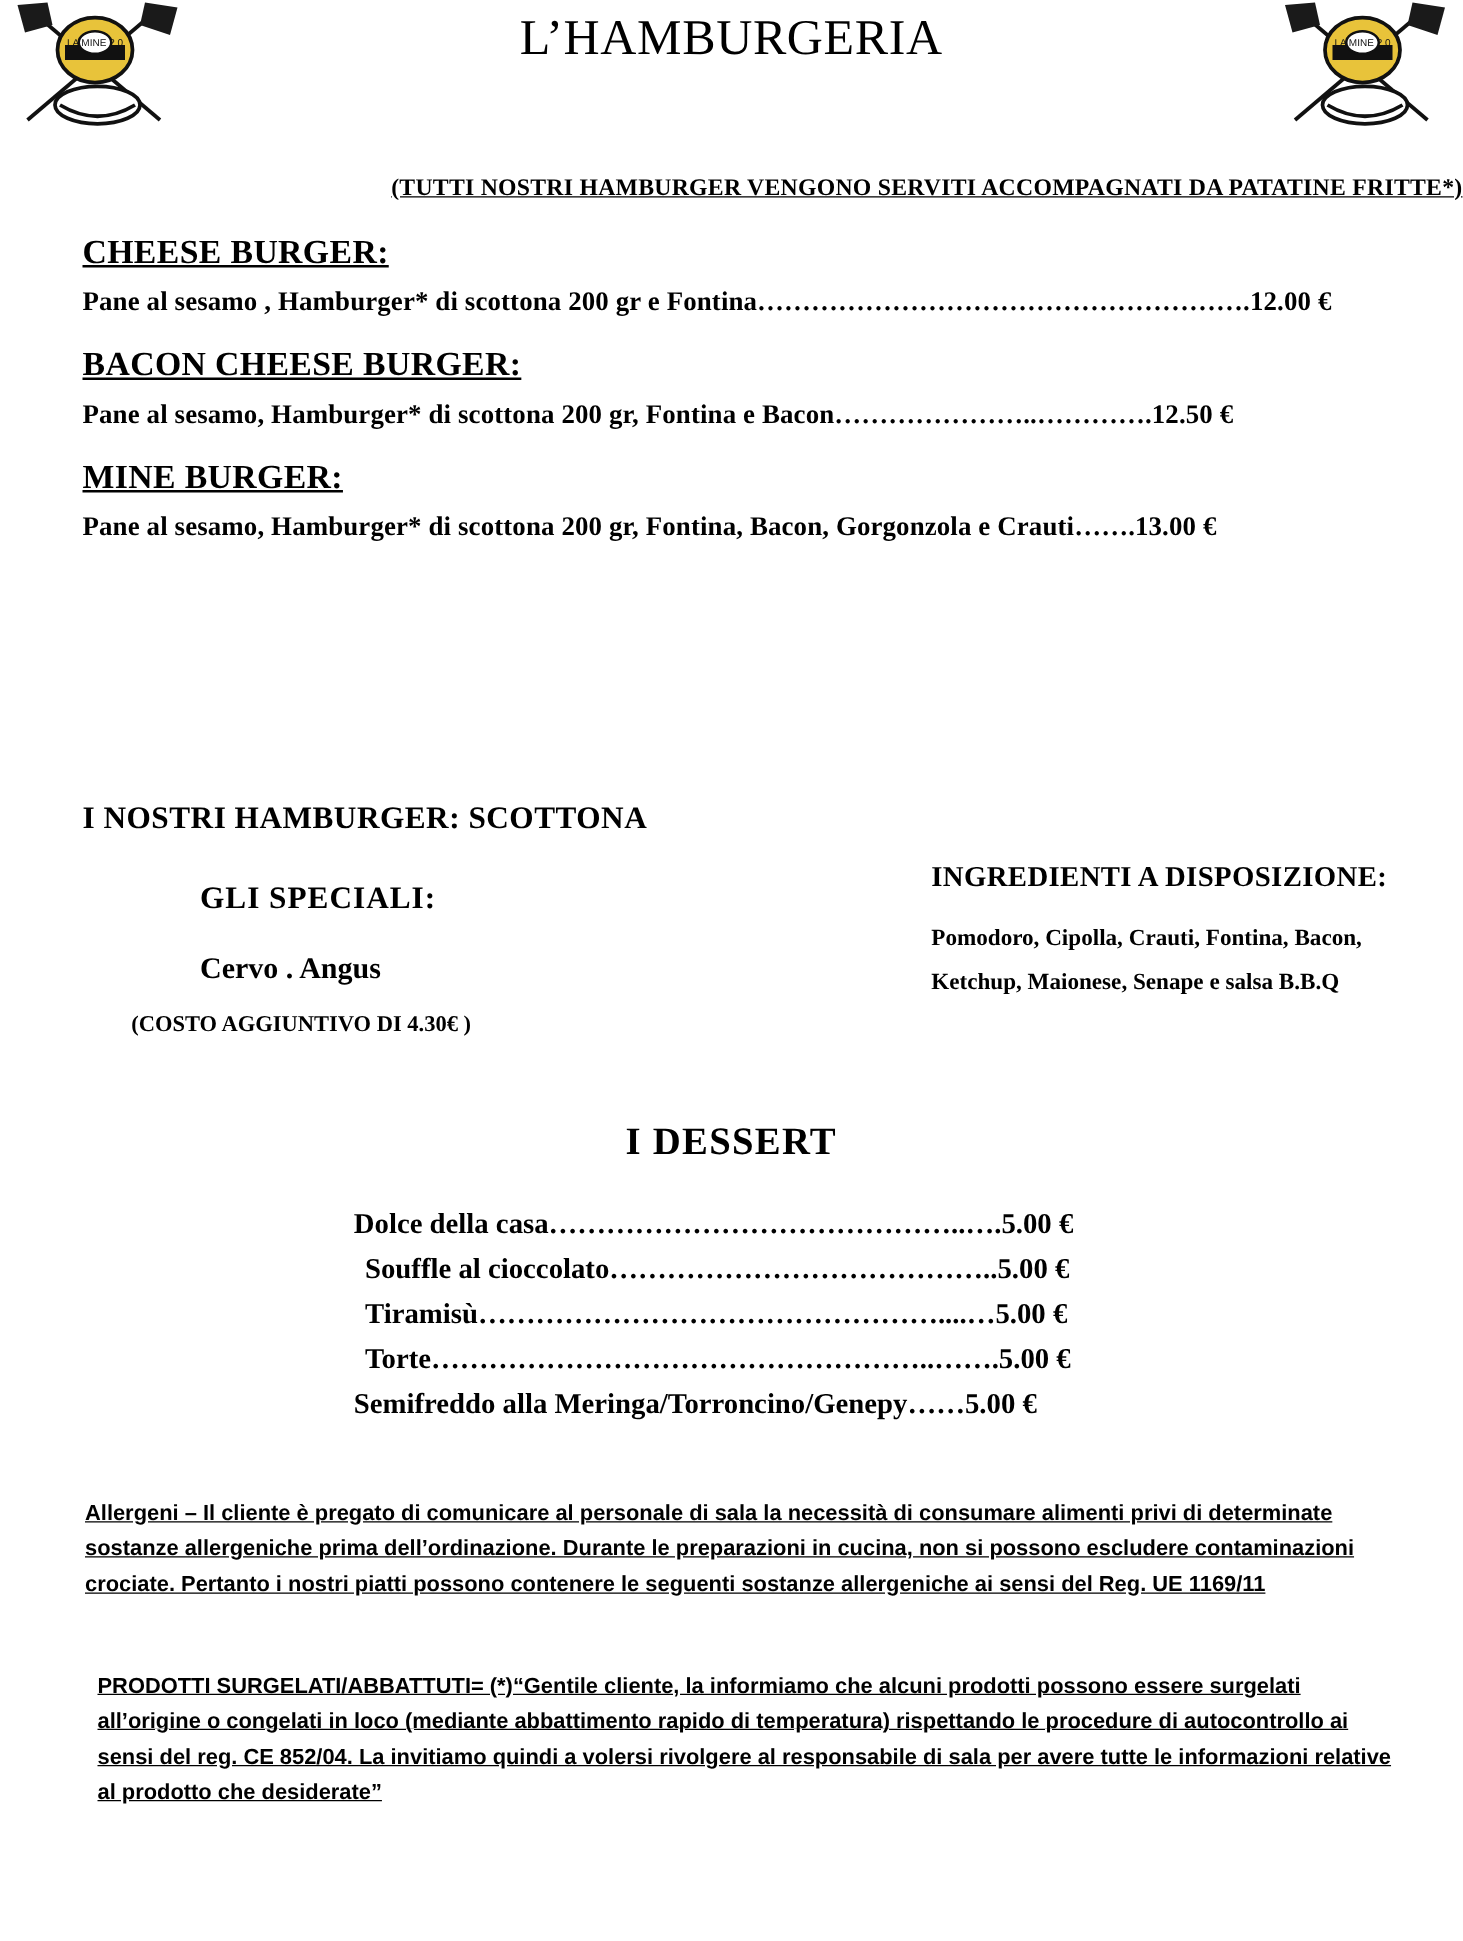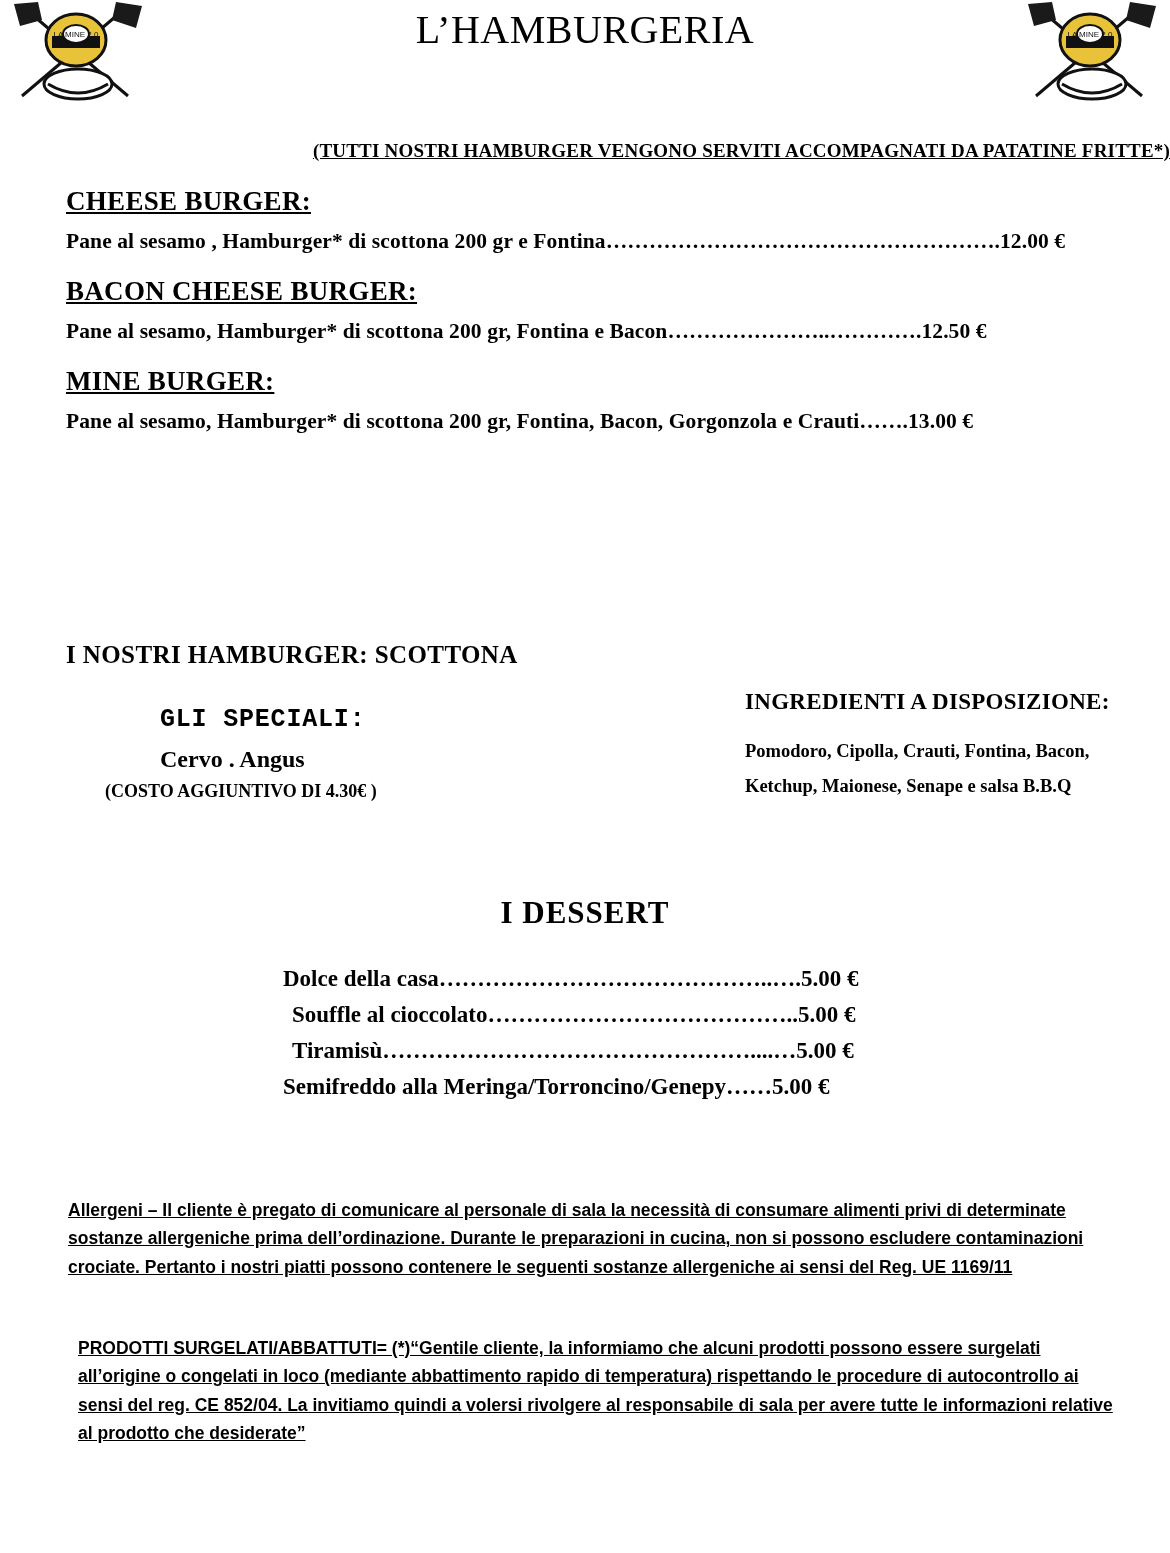--- a/index.html
+++ b/index.html
@@ -99,32 +99,32 @@
   }
 
   
   .specials {
     position: absolute;
     top: 705px;
     left: 160px;
     width: 400px;
   }
   .specials-title {
-    font-family: Liberation Mono, monospace;
+    font-family: Liberation Serif, serif;
     font-weight: bold;
     font-size: 25px;
     letter-spacing: 0.8px;
-    margin-bottom: 12px;
+    margin-bottom: 29px;
   }
   .specials-items {
     font-family: "Liberation Serif", serif;
     font-weight: bold;
     font-size: 24px;
     margin-left: 0px;
-    margin-bottom: 8px;
+    margin-bottom: 20px;
   }
   .specials-note {
     font-family: "Liberation Serif", serif;
     font-weight: bold;
     font-size: 18px;
     margin-left: -55px;
   }
 
   .ingredients {
     position: absolute;
@@ -265,19 +265,20 @@
     <div class="ingredients-title">INGREDIENTI A DISPOSIZIONE:</div>
     <div class="ingredients-line">Pomodoro, Cipolla, Crauti, Fontina, Bacon,</div>
     <div class="ingredients-line">Ketchup, Maionese,    Senape e salsa B.B.Q</div>
   </div>
 
   <div class="dessert-title">I DESSERT</div>
   <div class="dessert-list">
     <div class="dessert-line">Dolce della casa……………………………………..….5.00 €</div>
     <div class="dessert-line indent">Souffle al cioccolato…………………………………..5.00 €</div>
     <div class="dessert-line indent">Tiramisù…………………………………………....…5.00 €</div>
+    <div class="dessert-line indent">Torte……………………………………………..…….5.00 €</div>
     <div class="dessert-line">Semifreddo alla Meringa/Torroncino/Genepy……5.00 €</div>
   </div>
 
   <div class="legal allergeni">Allergeni – Il cliente è pregato di comunicare al personale di sala la necessità di consumare alimenti privi di determinate sostanze allergeniche prima  dell’ordinazione. Durante le preparazioni in cucina, non si possono escludere contaminazioni crociate. Pertanto i nostri piatti possono contenere le seguenti  sostanze allergeniche ai sensi del Reg. UE 1169/11</div>
   <div class="legal surgelati">PRODOTTI SURGELATI/ABBATTUTI= (*)“Gentile cliente, la informiamo che alcuni prodotti possono essere  surgelati all’origine o congelati in loco (mediante abbattimento rapido di temperatura)  rispettando le procedure di autocontrollo ai sensi del reg. CE 852/04. La invitiamo quindi a volersi rivolgere al responsabile di sala per avere tutte le informazioni  relative al prodotto che desiderate”</div>
 
 </div>
 
 </body></html>

